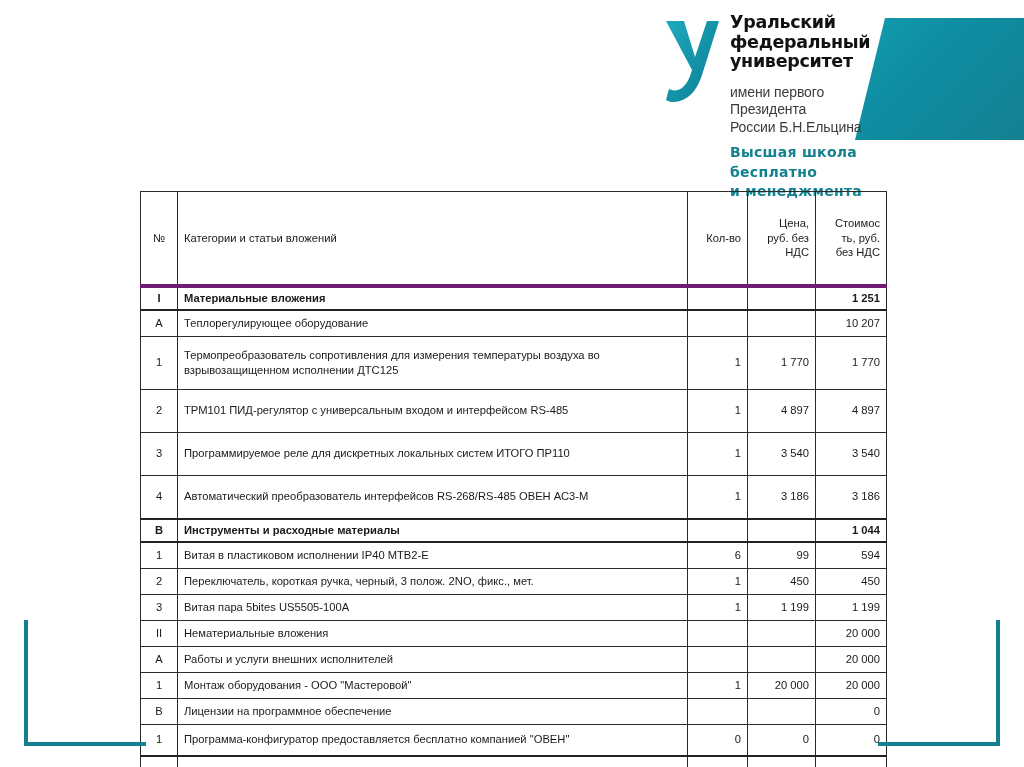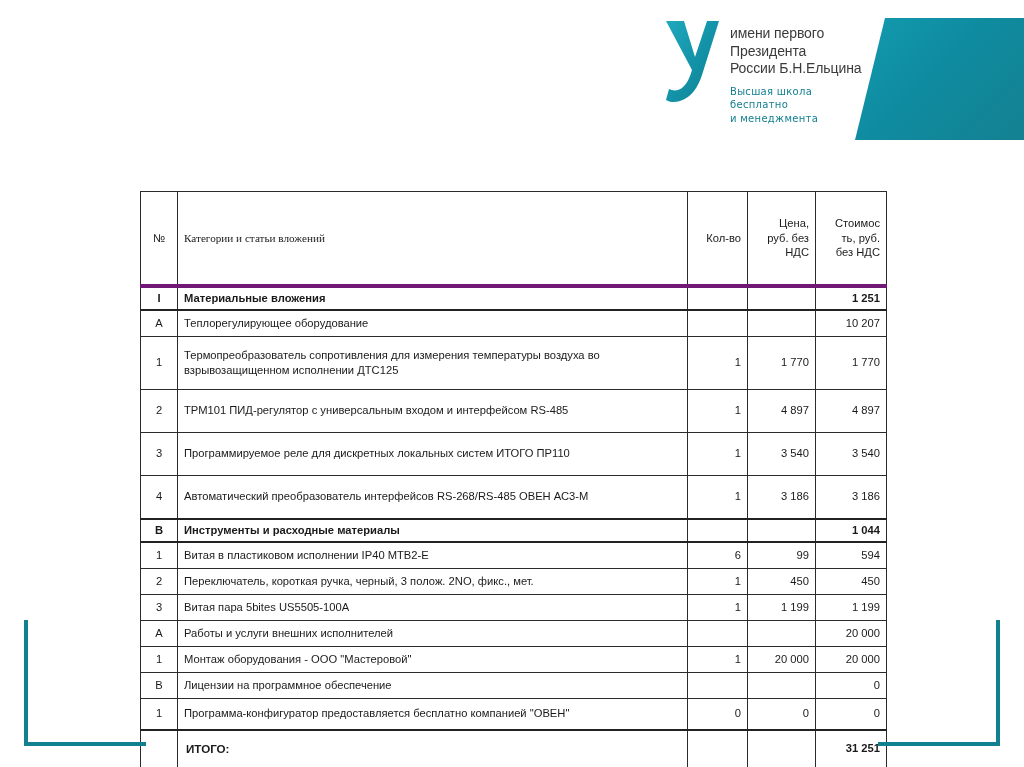--- a/index.html
+++ b/index.html
@@ -78,22 +78,22 @@
     margin-top: 12px;
     font-family: Liberation Sans, sans-serif;
     font-size: 14px;
     line-height: 1.25;
     color: #3b3b3b;
     letter-spacing: -0.1px;
   }
   .logo-school {
     margin-top: 7px;
     font-family: "DejaVu Sans", sans-serif;
-    font-weight: normal;
-    font-size: 10px;
+    font-weight: bold;
+    font-size: 14px;
     line-height: 1.38;
     color: #12808f;
     letter-spacing: 0.3px;
   }
 
   
   .tbl-wrap {
     position: absolute;
     left: 140px;
     top: 191px;
@@ -123,21 +123,21 @@
   .c-name-cell  { text-align: left; padding-left: 8px; }
   .c-qty-cell,
   .c-price-cell,
   .c-sum-cell   { text-align: right; padding-right: 7px; }
 
   tr.hdr td {
     height: 86px;
     vertical-align: middle;
     border-bottom: 4px solid #701a75;
   }
-  tr.hdr td.c-name-cell { vertical-align: middle; font-family: Liberation Serif, serif; }
+  tr.hdr td.c-name-cell { vertical-align: middle; }
 
   tr.lvl1 td { font-weight: bold; border-top: 2px solid #222222; border-bottom: 2px solid #222222; }
   tr.tall td  { height: 36px; }
   tr.tall2 td { height: 46px; }
   tr.slim td  { height: 19px; }
   tr.mid td   { height: 24px; }
 
   tr.total td {
     font-weight: bold;
     height: 30px;
@@ -184,20 +184,25 @@
           <linearGradient id="urfuGrad" x1="0" y1="0" x2="1" y2="1">
             <stop offset="0%" stop-color="#1fa9bd"></stop>
             <stop offset="55%" stop-color="#1391a6"></stop>
             <stop offset="100%" stop-color="#0f7d91"></stop>
           </linearGradient>
         </defs>
         <path d="M4 4 L22 4 L33 40 L45 4 L57 4 L40 58 C36 70 30 80 18 84 C12 86 7 85 4 83 L7 72 C11 74 16 74 20 71 C25 67 28 60 30 53 L4 4 Z" fill="url(#urfuGrad)"></path>
       </svg>
     </div>
     <div class="logo-text">
+      <div class="logo-name">
+        <div>Уральский</div>
+        <div>федеральный</div>
+        <div>университет</div>
+      </div>
       <div class="logo-sub">
         <div>имени первого Президента</div>
         <div>России Б.Н.Ельцина</div>
       </div>
       <div class="logo-school">
         <div>Высшая школа</div>
         <div>бесплатно</div>
         <div>и менеджмента</div>
       </div>
     </div>
@@ -293,20 +298,27 @@
             <td class="c-sum-cell">450</td>
           </tr>
           <tr class="slim">
             <td class="c-num-cell">3</td>
             <td class="c-name-cell">Витая пара 5bites US5505-100A</td>
             <td class="c-qty-cell">1</td>
             <td class="c-price-cell">1 199</td>
             <td class="c-sum-cell">1 199</td>
           </tr>
           <tr class="slim">
+            <td class="c-num-cell">II</td>
+            <td class="c-name-cell">Нематериальные вложения</td>
+            <td class="c-qty-cell"></td>
+            <td class="c-price-cell"></td>
+            <td class="c-sum-cell">20 000</td>
+          </tr>
+          <tr class="slim">
             <td class="c-num-cell">A</td>
             <td class="c-name-cell">Работы и услуги внешних исполнителей</td>
             <td class="c-qty-cell"></td>
             <td class="c-price-cell"></td>
             <td class="c-sum-cell">20 000</td>
           </tr>
           <tr class="slim">
             <td class="c-num-cell">1</td>
             <td class="c-name-cell">Монтаж оборудования - ООО "Мастеровой"</td>
             <td class="c-qty-cell">1</td>

